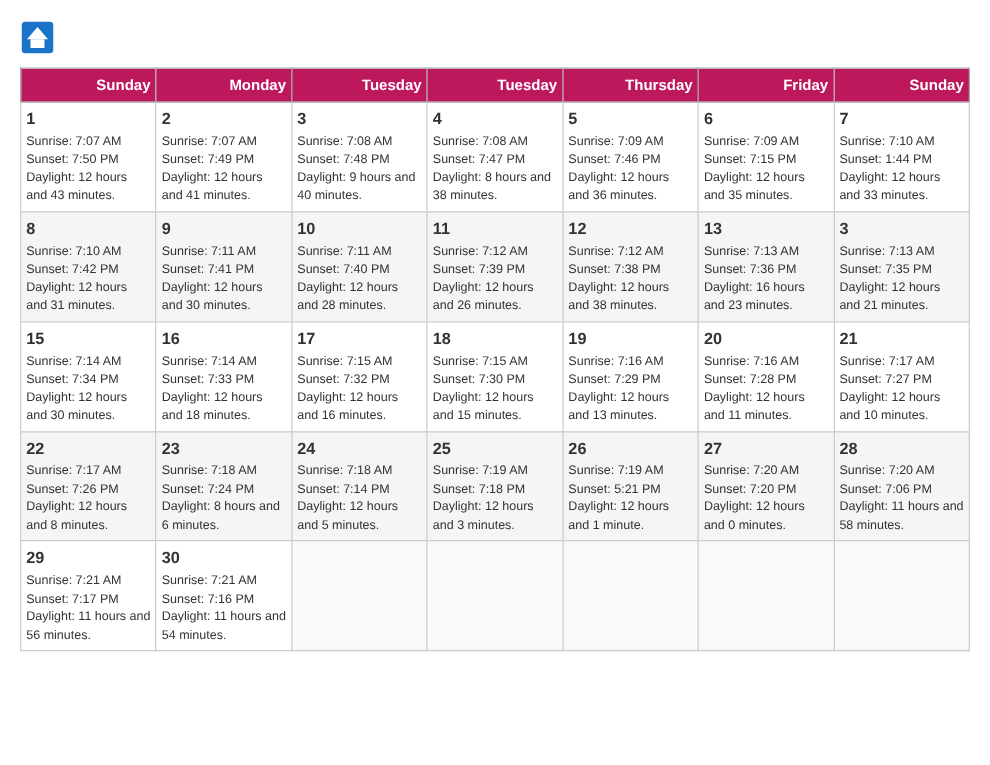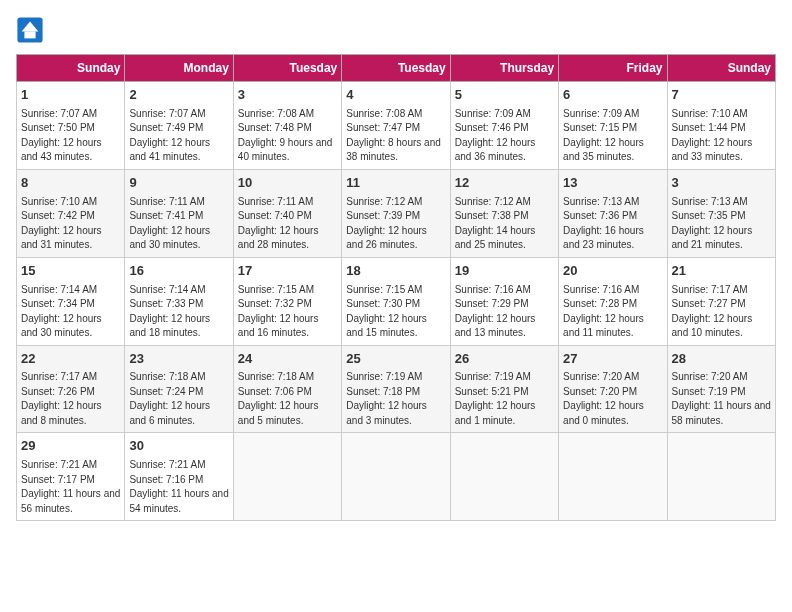--- a/index.html
+++ b/index.html
@@ -213,21 +213,21 @@
             <div>Sunrise: 7:12 AM</div>
             <div>Sunset: 7:39 PM</div>
             <div>Daylight: 12 hours and 26 minutes.</div>
           </div>
         </td>
         <td>
           <span class="day-num">12</span>
           <div class="cell-content">
             <div>Sunrise: 7:12 AM</div>
             <div>Sunset: 7:38 PM</div>
-            <div>Daylight: 14 hours and 25 minutes.</div>
+            <div>Daylight: 12 hours and 38 minutes.</div>
           </div>
         </td>
         <td>
           <span class="day-num">13</span>
           <div class="cell-content">
             <div>Sunrise: 7:13 AM</div>
             <div>Sunset: 7:36 PM</div>
             <div>Daylight: 16 hours and 23 minutes.</div>
           </div>
         </td>
@@ -305,28 +305,28 @@
             <div>Sunrise: 7:17 AM</div>
             <div>Sunset: 7:26 PM</div>
             <div>Daylight: 12 hours and 8 minutes.</div>
           </div>
         </td>
         <td>
           <span class="day-num">23</span>
           <div class="cell-content">
             <div>Sunrise: 7:18 AM</div>
             <div>Sunset: 7:24 PM</div>
-            <div>Daylight: 12 hours and 6 minutes.</div>
+            <div>Daylight: 8 hours and 6 minutes.</div>
           </div>
         </td>
         <td>
           <span class="day-num">24</span>
           <div class="cell-content">
             <div>Sunrise: 7:18 AM</div>
-            <div>Sunset: 7:06 PM</div>
+            <div>Sunset: 7:14 PM</div>
             <div>Daylight: 12 hours and 5 minutes.</div>
           </div>
         </td>
         <td>
           <span class="day-num">25</span>
           <div class="cell-content">
             <div>Sunrise: 7:19 AM</div>
             <div>Sunset: 7:18 PM</div>
             <div>Daylight: 12 hours and 3 minutes.</div>
           </div>
@@ -344,21 +344,21 @@
           <div class="cell-content">
             <div>Sunrise: 7:20 AM</div>
             <div>Sunset: 7:20 PM</div>
             <div>Daylight: 12 hours and 0 minutes.</div>
           </div>
         </td>
         <td>
           <span class="day-num">28</span>
           <div class="cell-content">
             <div>Sunrise: 7:20 AM</div>
-            <div>Sunset: 7:19 PM</div>
+            <div>Sunset: 7:06 PM</div>
             <div>Daylight: 11 hours and 58 minutes.</div>
           </div>
         </td>
       </tr>
       <tr>
         <td>
           <span class="day-num">29</span>
           <div class="cell-content">
             <div>Sunrise: 7:21 AM</div>
             <div>Sunset: 7:17 PM</div>

